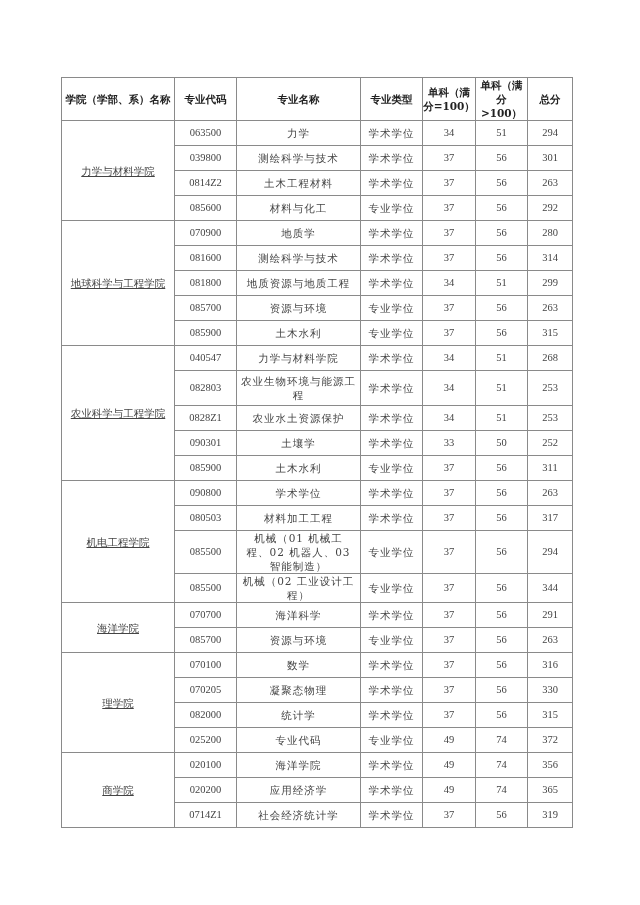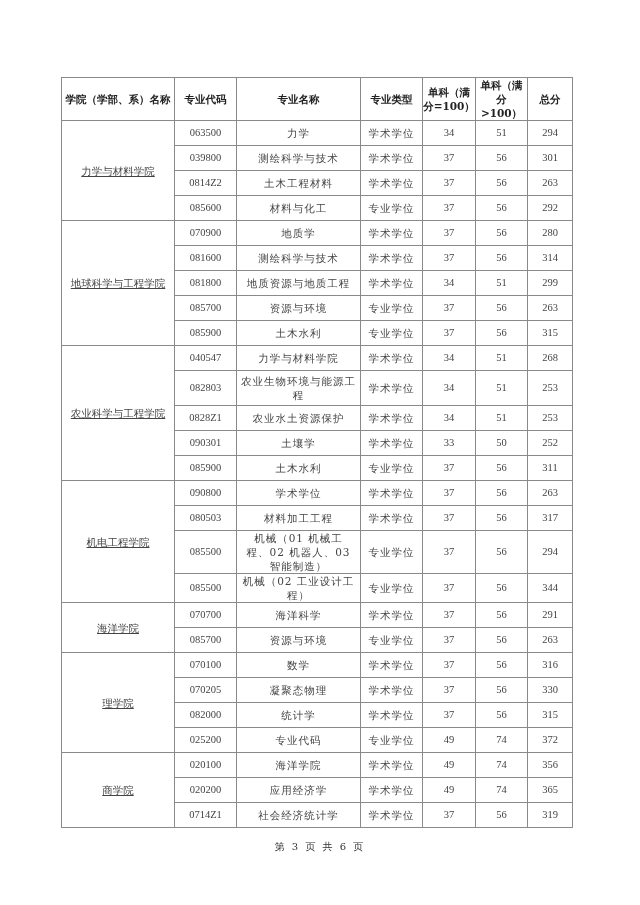--- a/index.html
+++ b/index.html
@@ -270,14 +270,13 @@
           <td class="code">0714Z1</td>
           <td class="mname">社会经济统计学</td>
           <td class="mtype">学术学位</td>
           <td class="num">37</td>
           <td class="num">56</td>
           <td class="num">319</td>
         </tr>
       </tbody>
   </table>
 
-  <div class="footer">第 3 页 共 6 页</div>
 </div>
 
 </body></html>

